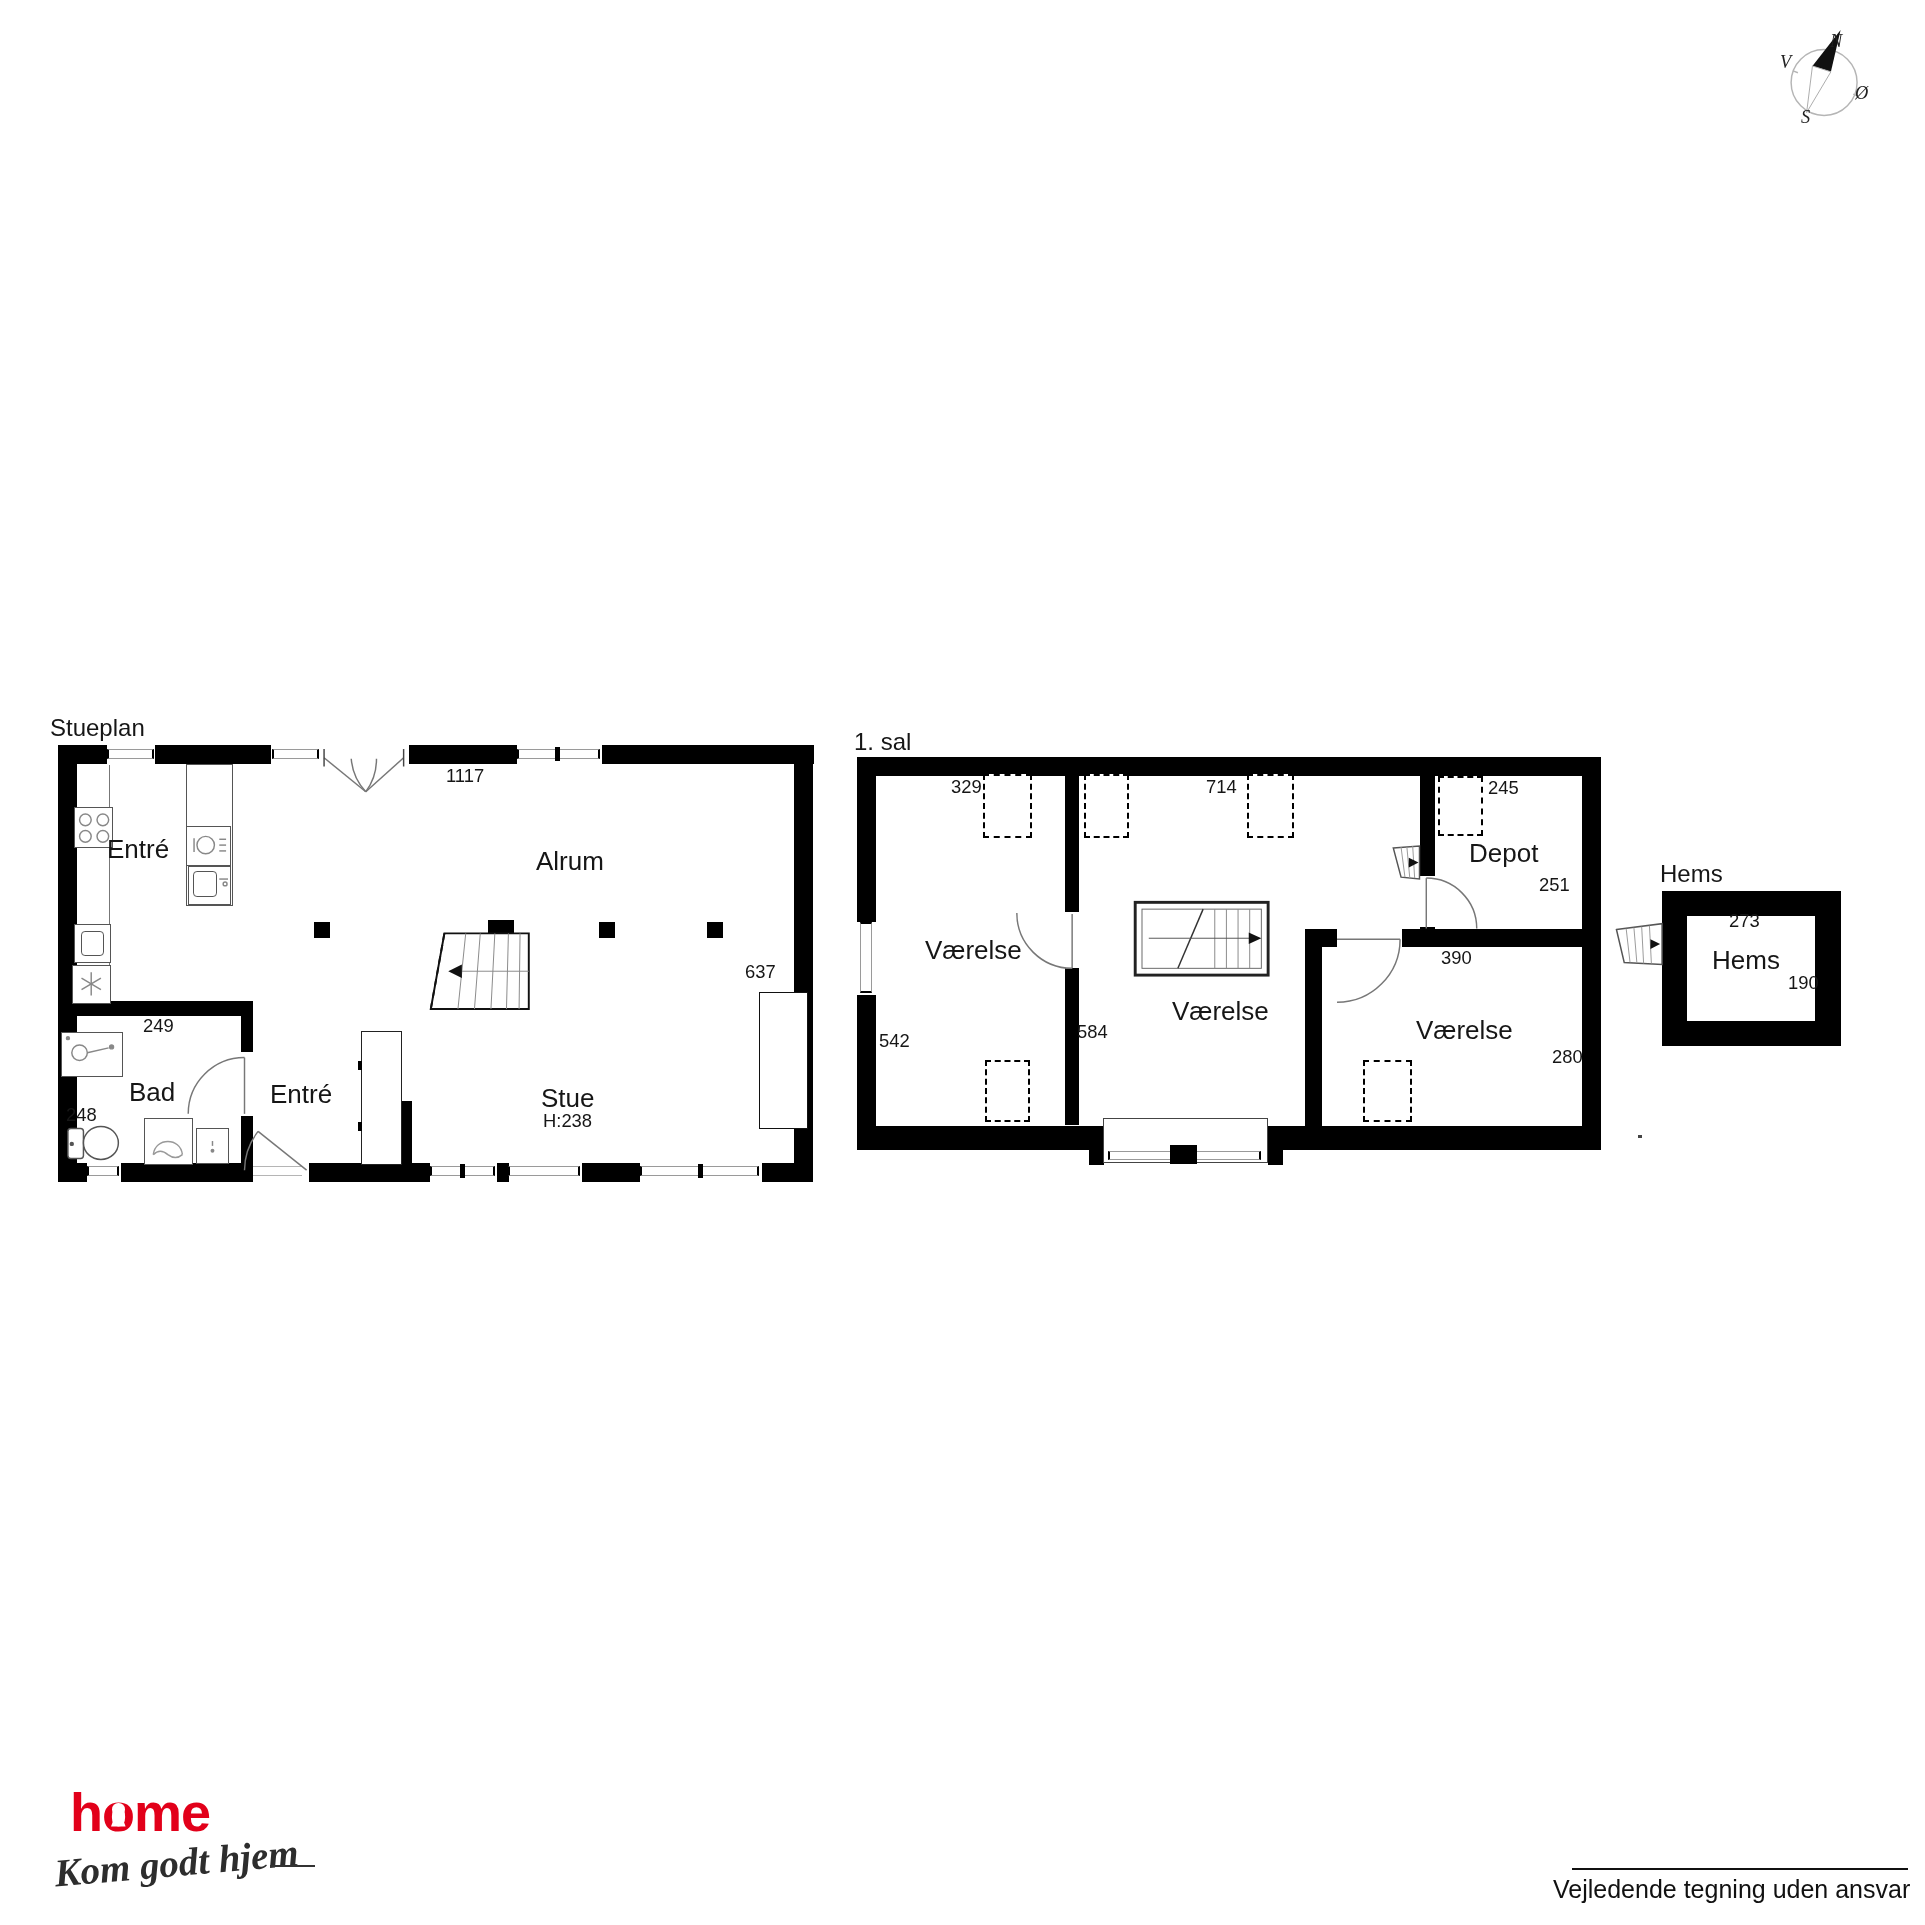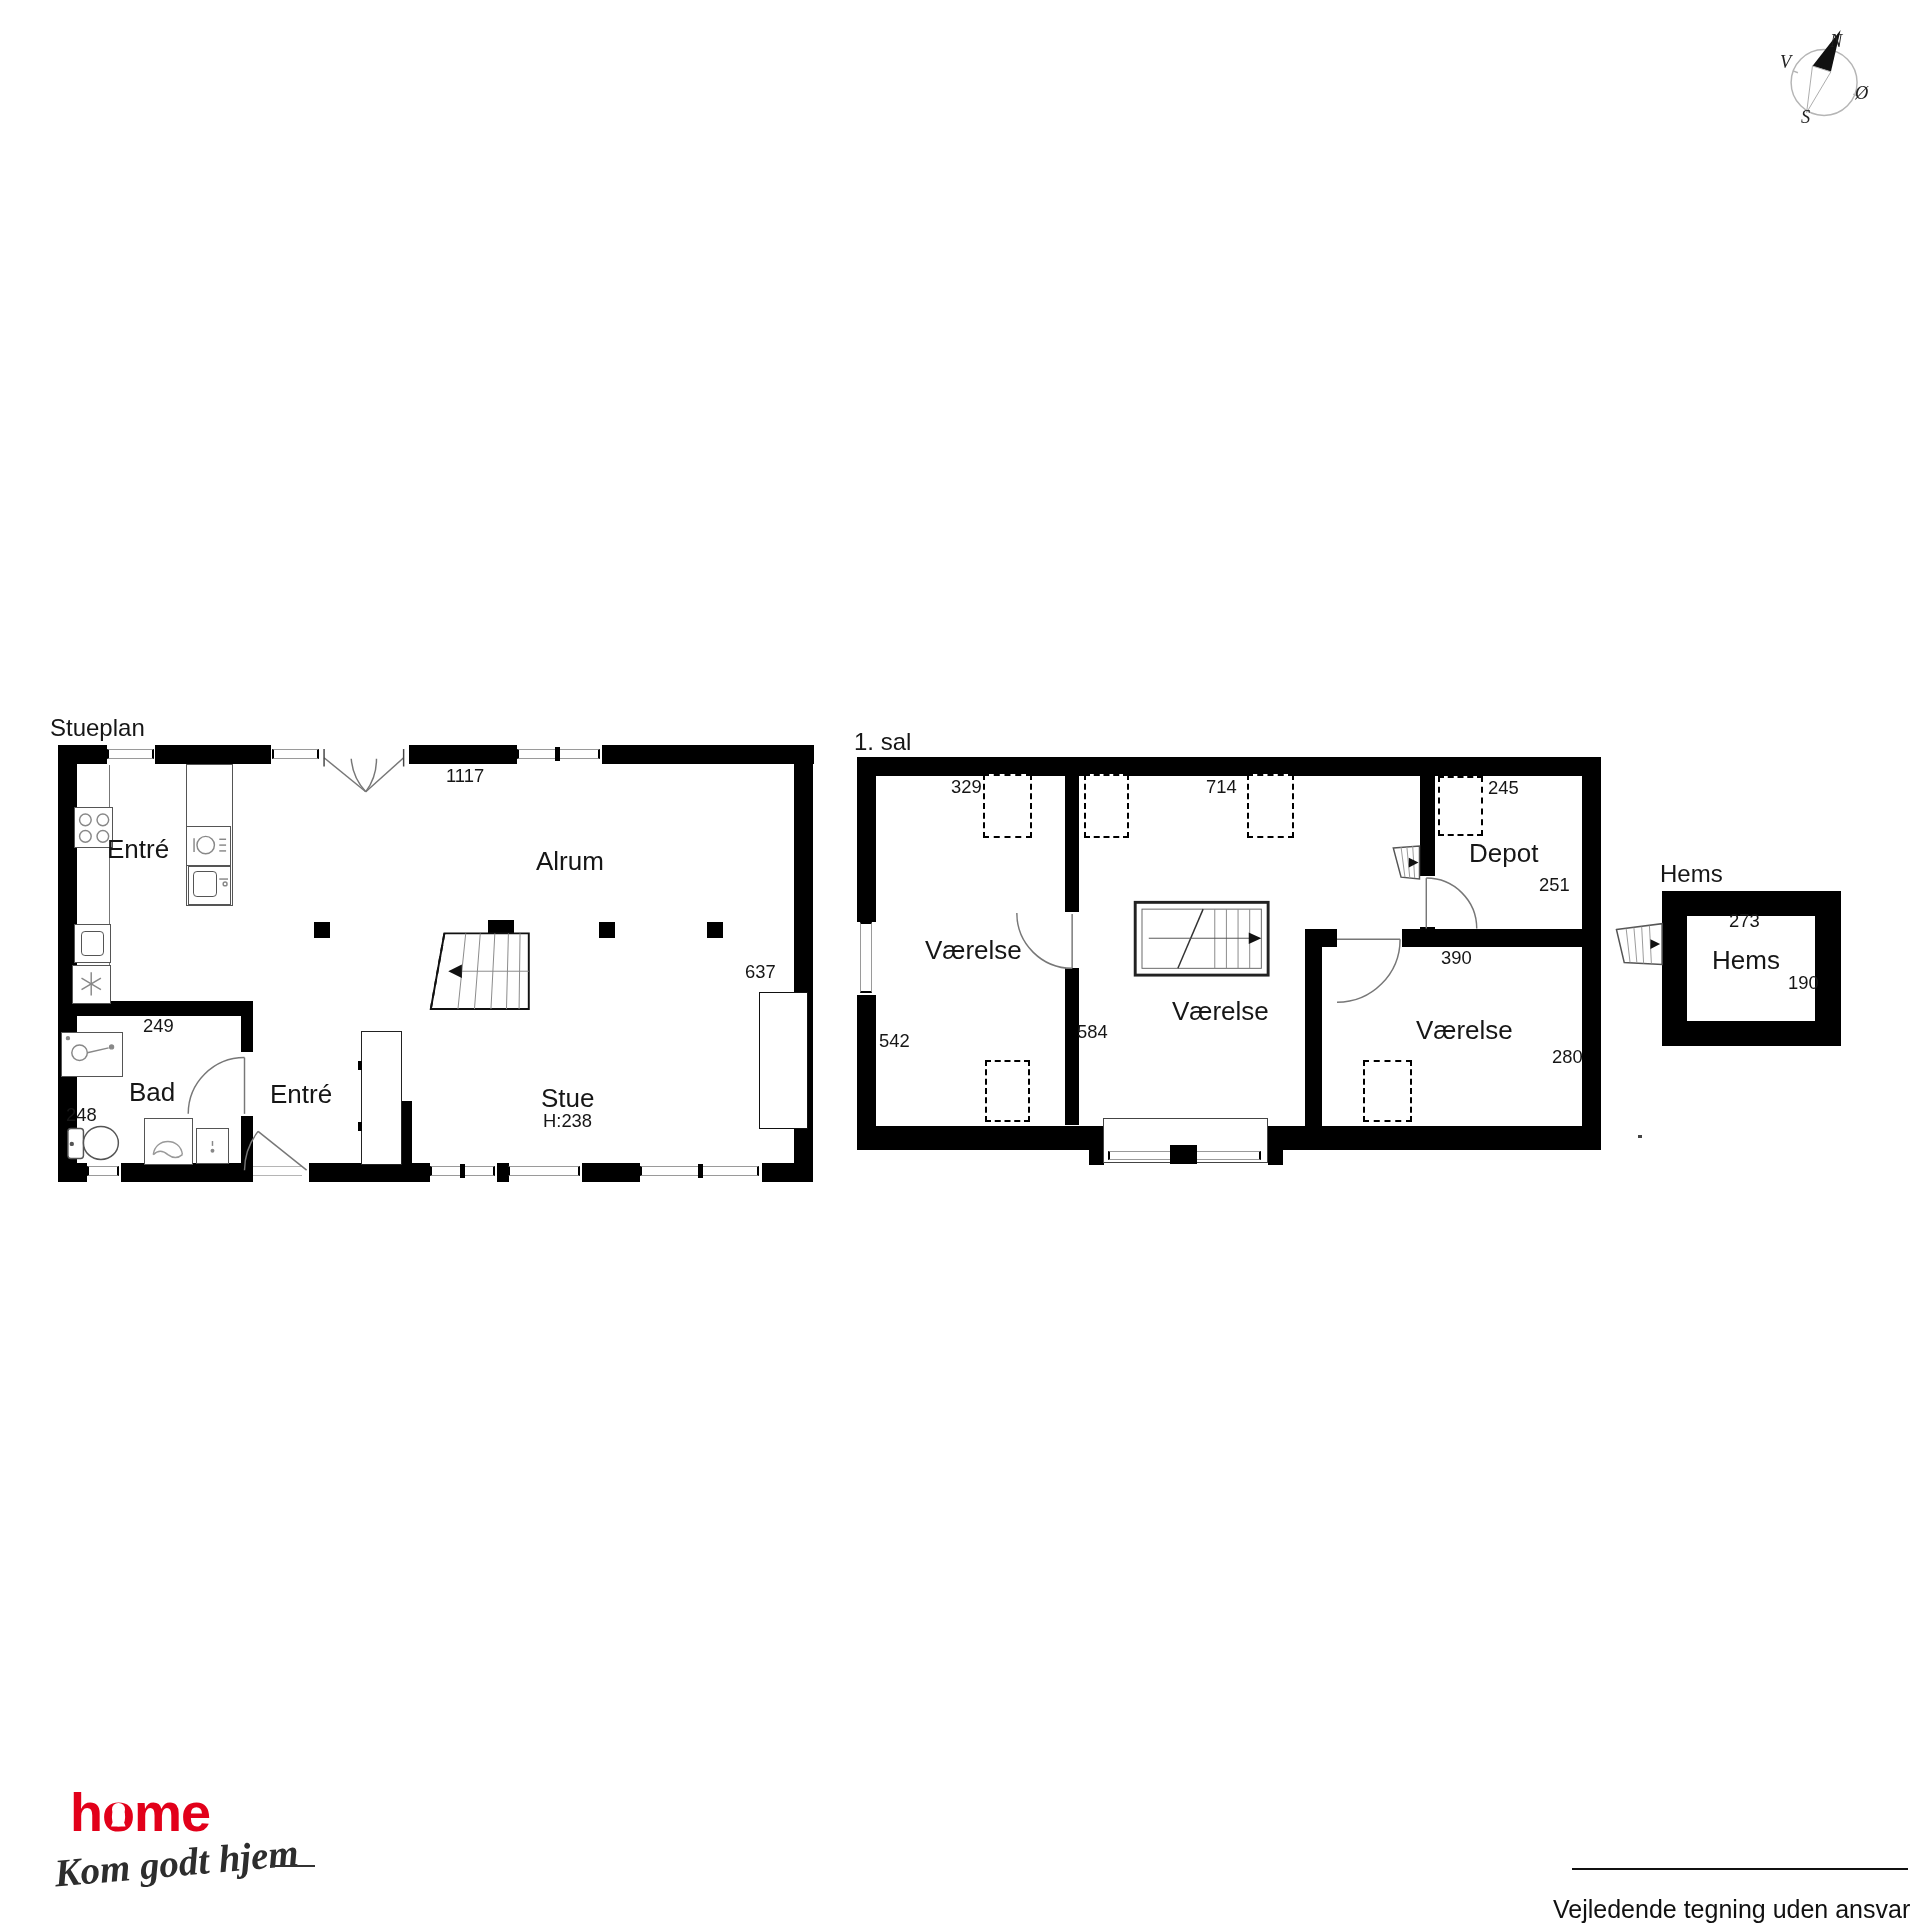--- a/index.html
+++ b/index.html
@@ -285,16 +285,16 @@
   <span class="compass-lbl" style="left:1855px;top:83px;">Ø</span>
   <span class="compass-lbl" style="left:1801px;top:107px;">S</span>
 
   <span class="logo" style="left:70px;top:1785px;color:#e2001a;">home</span>
   <div class="keyhole-circle" style="left:112px;top:1803px;width:12.6px;height:12.6px;"></div>
   <div class="keyhole-stem" style="left:111px;top:1814px;width:14.6px;height:12.6px;"></div>
   <span class="tagline" style="left:54px;top:1840px;">Kom godt hjem</span>
   <div class="rule" style="left:270px;top:1865px;width:45px;height:1.9px;"></div>
 
   <div class="rule" style="left:1572px;top:1868px;width:336px;height:1.9px;background:#111;"></div>
-  <span class="lbl" style="left:1553px;top:1877px;width:355px;text-align:right;font-size:25px;color:#111;margin-top:20px;">Vejledende tegning uden ansvar</span>
+  <span class="lbl" style="left:1553px;top:1877px;width:355px;text-align:right;font-size:25px;color:#111;">Vejledende tegning uden ansvar</span>
 
 </div>
 
 
 </body></html>

